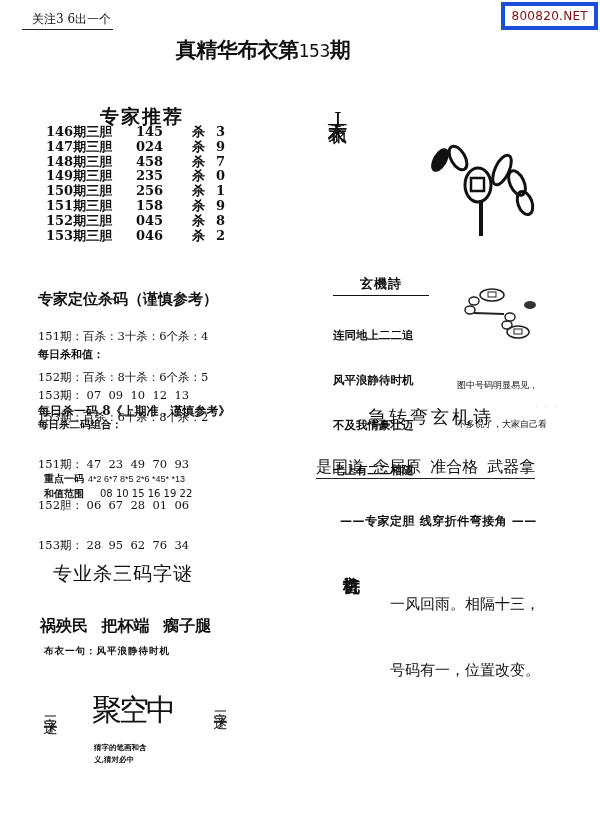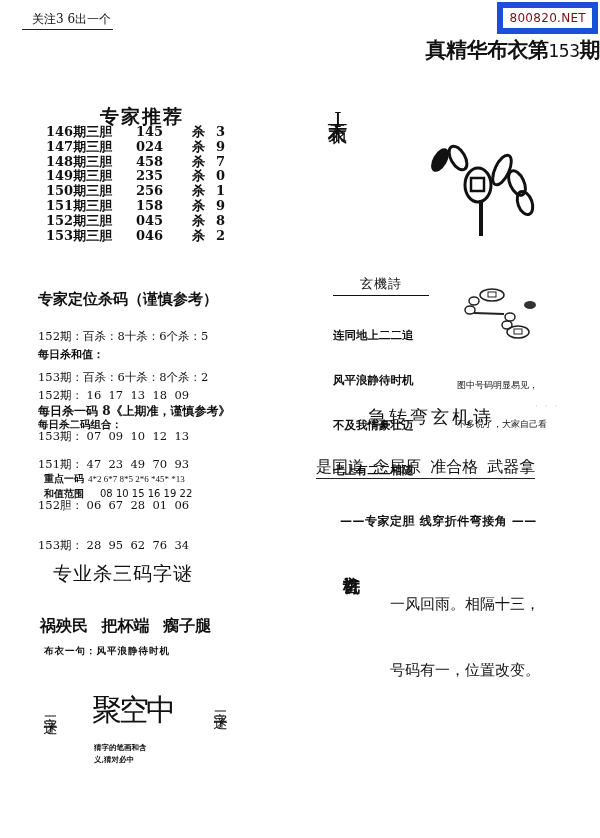--- a/index.html
+++ b/index.html
@@ -2,65 +2,65 @@
 <html><head>
 <meta charset="utf-8">
 <style>
   html, body { margin: 0; padding: 0; }
   body {
     width: 600px; height: 838px; background: #ffffff; position: relative; overflow: hidden;
     font-family: "DejaVu Serif", serif; color: #111;
   }
   .abs { position: absolute; }
   .watermark {
-    right: 2px; top: 2px; border: 6px solid #1d4ed8; color: #7a1010;
+    right: 2px; top: 2px; border: 4px solid #1d4ed8; color: #7a1010;
     font-family: "DejaVu Sans", sans-serif; font-size: 12px; padding: 3px 6px; background: #fff;
     letter-spacing: 0.3px;
   }
   .topnote {
     left: 22px; top: 11px; font-size: 12px; border-bottom: 1px solid #222; padding: 0 2px 1px 10px;
   }
   .title {
-    left: 0; width: 600px; top: 36px; text-align: right;
+    left: 0; width: 526px; top: 36px; text-align: center;
     font-family: "DejaVu Sans", sans-serif; font-weight: bold; font-size: 21px; letter-spacing: -0.5px;
   }
   .title .num { font-size: 17px; font-weight: normal; }
   
   .rec-head { left: 100px; top: 104px; font-size: 19px; font-weight: bold; letter-spacing: 2px; }
   .rec-table { left: 46px; top: 125px; font-size: 13px; line-height: 14.8px; font-weight: bold; }
   .rec-row { display: flex; white-space: nowrap; }
   .rec-row .c1 { width: 90px; }
   .rec-row .c2 { width: 56px; }
   .rec-row .c3 { width: 24px; }
   
   .pos-head { left: 38px; top: 290px; font-size: 15px; font-weight: bold; }
   .small-lines { font-size: 11.5px; line-height: 13.5px; white-space: pre; }
   .pos-lines { left: 38px; top: 303px; }
   .daily-head { left: 38px; top: 347px; font-size: 11px; font-weight: bold; }
   .daily-lines { left: 38px; top: 362px; }
   .onecode { left: 38px; top: 403px; font-size: 12px; font-weight: bold; }
   .twocode-head { left: 38px; top: 418px; font-size: 10.5px; font-weight: bold; }
   .twocode-lines { left: 38px; top: 431px; }
   .focus { left: 44px; top: 472px; font-size: 10px; font-weight: bold; }
-  .focus .v { font-size: 9px; font-weight: normal; margin-left: 4px; font-family: Liberation Serif, serif; }
+  .focus .v { font-size: 9px; font-weight: normal; margin-left: 4px; font-family: Liberation Sans, sans-serif; }
   .range { left: 44px; top: 487px; font-size: 10px; font-weight: bold; }
   .range .v { font-size: 10px; font-weight: normal; margin-left: 16px; font-family: "DejaVu Sans", sans-serif; }
   
   .riddle-title { left: 53px; top: 561px; font-size: 19px; font-family: "DejaVu Sans", sans-serif; letter-spacing: 1px; }
   .riddle-words { left: 40px; top: 616px; font-size: 16px; font-weight: bold; word-spacing: 8px; }
   .buyi-line { left: 44px; top: 645px; font-size: 9.5px; font-weight: bold; letter-spacing: 1px; }
   .vert { writing-mode: vertical-rl; text-orientation: upright; }
   .three-left { left: 42px; top: 705px; font-size: 14px; font-family: "DejaVu Sans", sans-serif; letter-spacing: 2px; }
   .three-right { left: 212px; top: 700px; font-size: 14px; font-family: "DejaVu Sans", sans-serif; letter-spacing: 2px; }
   .bigchar { left: 92px; top: 690px; font-size: 30px; font-family: "DejaVu Serif", serif; letter-spacing: -3px; }
   .bigchar-note { left: 94px; top: 742px; font-size: 7.5px; line-height: 12px; font-weight: bold; width: 60px; }
   
   .buyi-vert { left: 325px; top: 108px; font-size: 20px; line-height: 25px; }
   .xuanji-box { left: 333px; top: 275px; width: 96px; }
-  .xuanji-title { text-align: center; font-size: 13px; font-weight: normal; border-bottom: 1px solid #111; padding-bottom: 2px; letter-spacing: 1px; }
+  .xuanji-title { text-align: center; font-size: 13px; font-weight: bold; border-bottom: 1px solid #111; padding-bottom: 2px; letter-spacing: 1px; }
   .xuanji-lines { font-size: 11.5px; line-height: 15px; font-weight: bold; white-space: pre; margin-top: 2px; }
   .chain-note { left: 457px; top: 353px; font-size: 9px; line-height: 13px; white-space: pre; }
   .sharp-title { left: 368px; top: 405px; font-size: 18px; letter-spacing: 3px; }
   .poem-line { left: 316px; top: 457px; font-size: 16px; border-bottom: 1px solid #222; font-family: "DejaVu Sans", sans-serif; word-spacing: 4px; }
   .expert-dan { left: 340px; top: 513px; font-size: 12px; font-weight: bold; letter-spacing: 0.5px; }
   .xj-vert { left: 337px; top: 563px; font-size: 17px; line-height: 30px; font-weight: bold; }
   .xj-lines { left: 390px; top: 549px; font-size: 15px; line-height: 22px; white-space: pre; }
   .dots { right: 40px; top: 402px; font-size: 6px; color: #888; letter-spacing: 3px; }
 </style>
 </head>
@@ -120,27 +120,27 @@
   <div class="rec-row">
       <span class="c1">153期三胆</span>
       <span class="c2">046</span>
       <span class="c3">杀</span>
       <span>2</span>
     </div>
 </div>
 
 <div class="abs pos-head">专家定位杀码（谨慎参考）</div>
 <div class="abs small-lines pos-lines">
+  <div>151期：百杀：3十杀：6个杀：4</div>
   <div>152期：百杀：8十杀：6个杀：5</div>
   <div>153期：百杀：6十杀：8个杀：2</div>
 </div>
 
 <div class="abs daily-head">每日杀和值：</div>
 <div class="abs small-lines daily-lines">
-  <div>152期： 16  17  13  18  09</div>
   <div>153期： 07  09  10  12  13</div>
 </div>
 
 <div class="abs onecode">每日杀一码 8《上期准，谨慎参考》</div>
 <div class="abs twocode-head">每日杀二码组合：</div>
 <div class="abs small-lines twocode-lines">
   <div>151期： 47  23  49  70  93</div>
   <div>152胆： 06  67  28  01  06</div>
   <div>153期： 28  95  62  76  34</div>
 </div>

